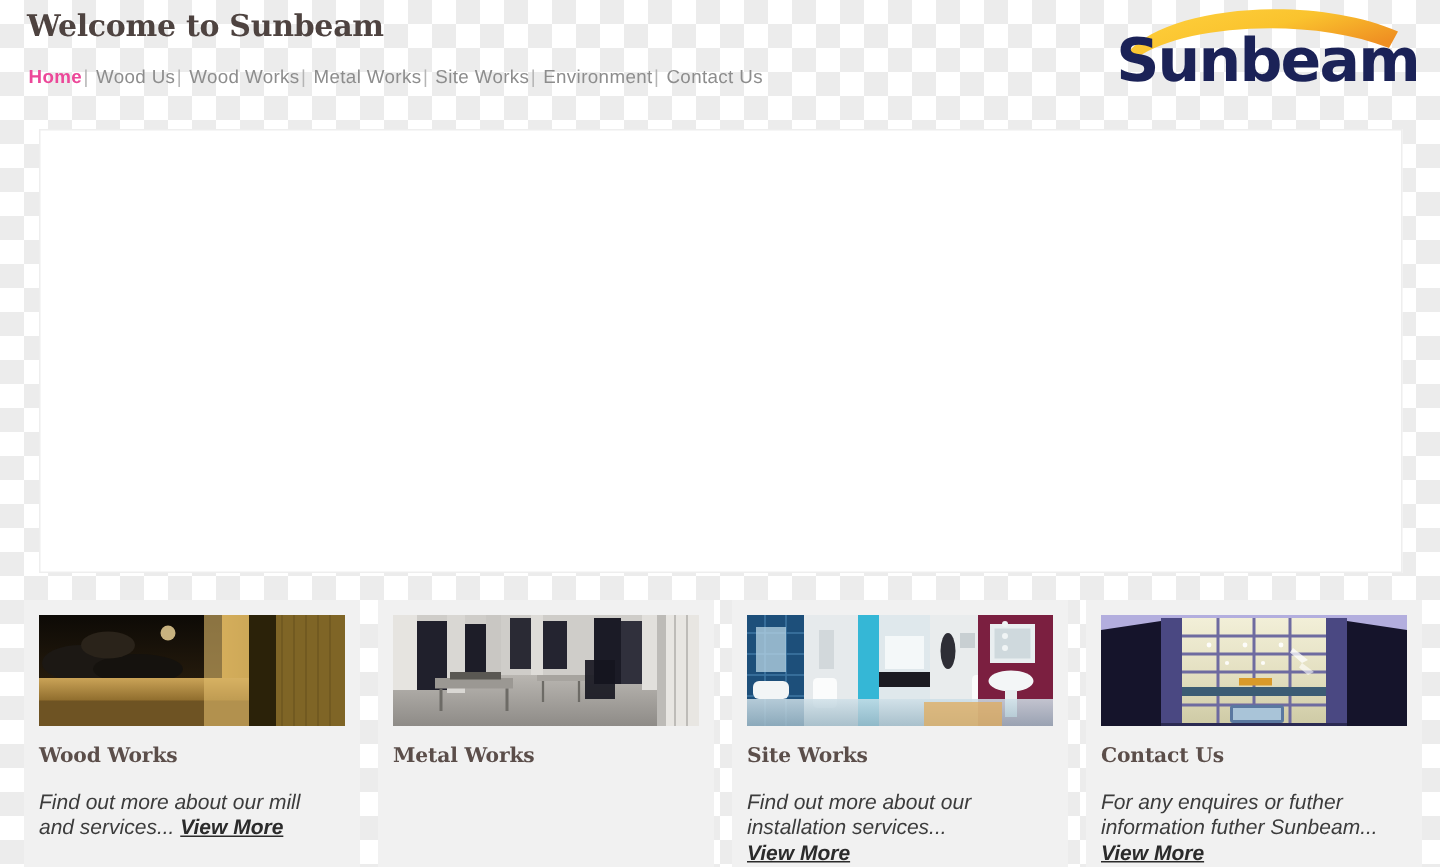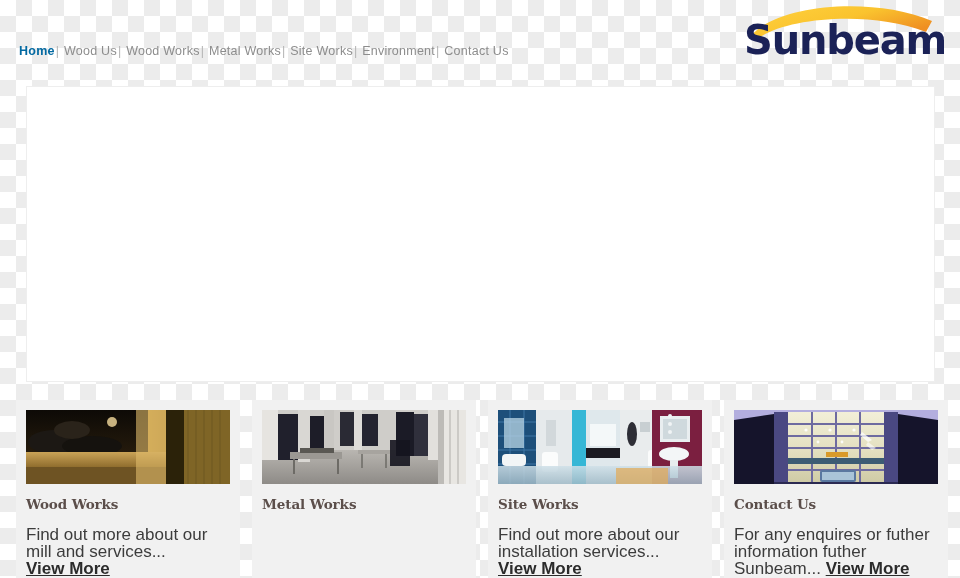--- a/index.html
+++ b/index.html
@@ -42,21 +42,21 @@
     font-size: 12.5px;
     color: #8d8d8d;
     white-space: nowrap;
     letter-spacing: 0.25px;
   }
   .nav a {
     color: #8d8d8d;
     text-decoration: none;
   }
   .nav a.active {
-    color: #0369a1;
+    color: #ec4899;
     font-weight: bold;
   }
   .nav .sep {
     color: #b5b5b5;
     padding: 0 1px;
   }
 
   
   .logo {
     position: absolute;
@@ -101,36 +101,38 @@
   .card-title {
     margin: 12px 0 0 0;
     font-family: "DejaVu Serif", "Liberation Serif", serif;
     font-size: 13.5px;
     font-weight: bold;
     color: #5b4e4a;
     letter-spacing: -0.1px;
   }
   .card-body {
     margin: 14px 0 0 0;
-    font-size: 17px;
+    font-size: 14px;
     line-height: 17px;
     color: #3c3c3c;
     max-width: 200px;
+    font-style: italic;
   }
   .card-body .more {
     font-weight: bold;
     color: #2b2b2b;
     white-space: nowrap;
   }
 </style>
 </head>
 <body>
 
 <div id="page">
 
+  <h1 class="site-title">Welcome to Sunbeam</h1>
 
   <nav class="nav">
     <a href="#" class="active">Home</a><span class="sep">|</span>
     <a href="#">Wood Us</a><span class="sep">|</span>
     <a href="#">Wood Works</a><span class="sep">|</span>
     <a href="#">Metal Works</a><span class="sep">|</span>
     <a href="#">Site Works</a><span class="sep">|</span>
     <a href="#">Environment</a><span class="sep">|</span>
     <a href="#">Contact Us</a>
   </nav>

